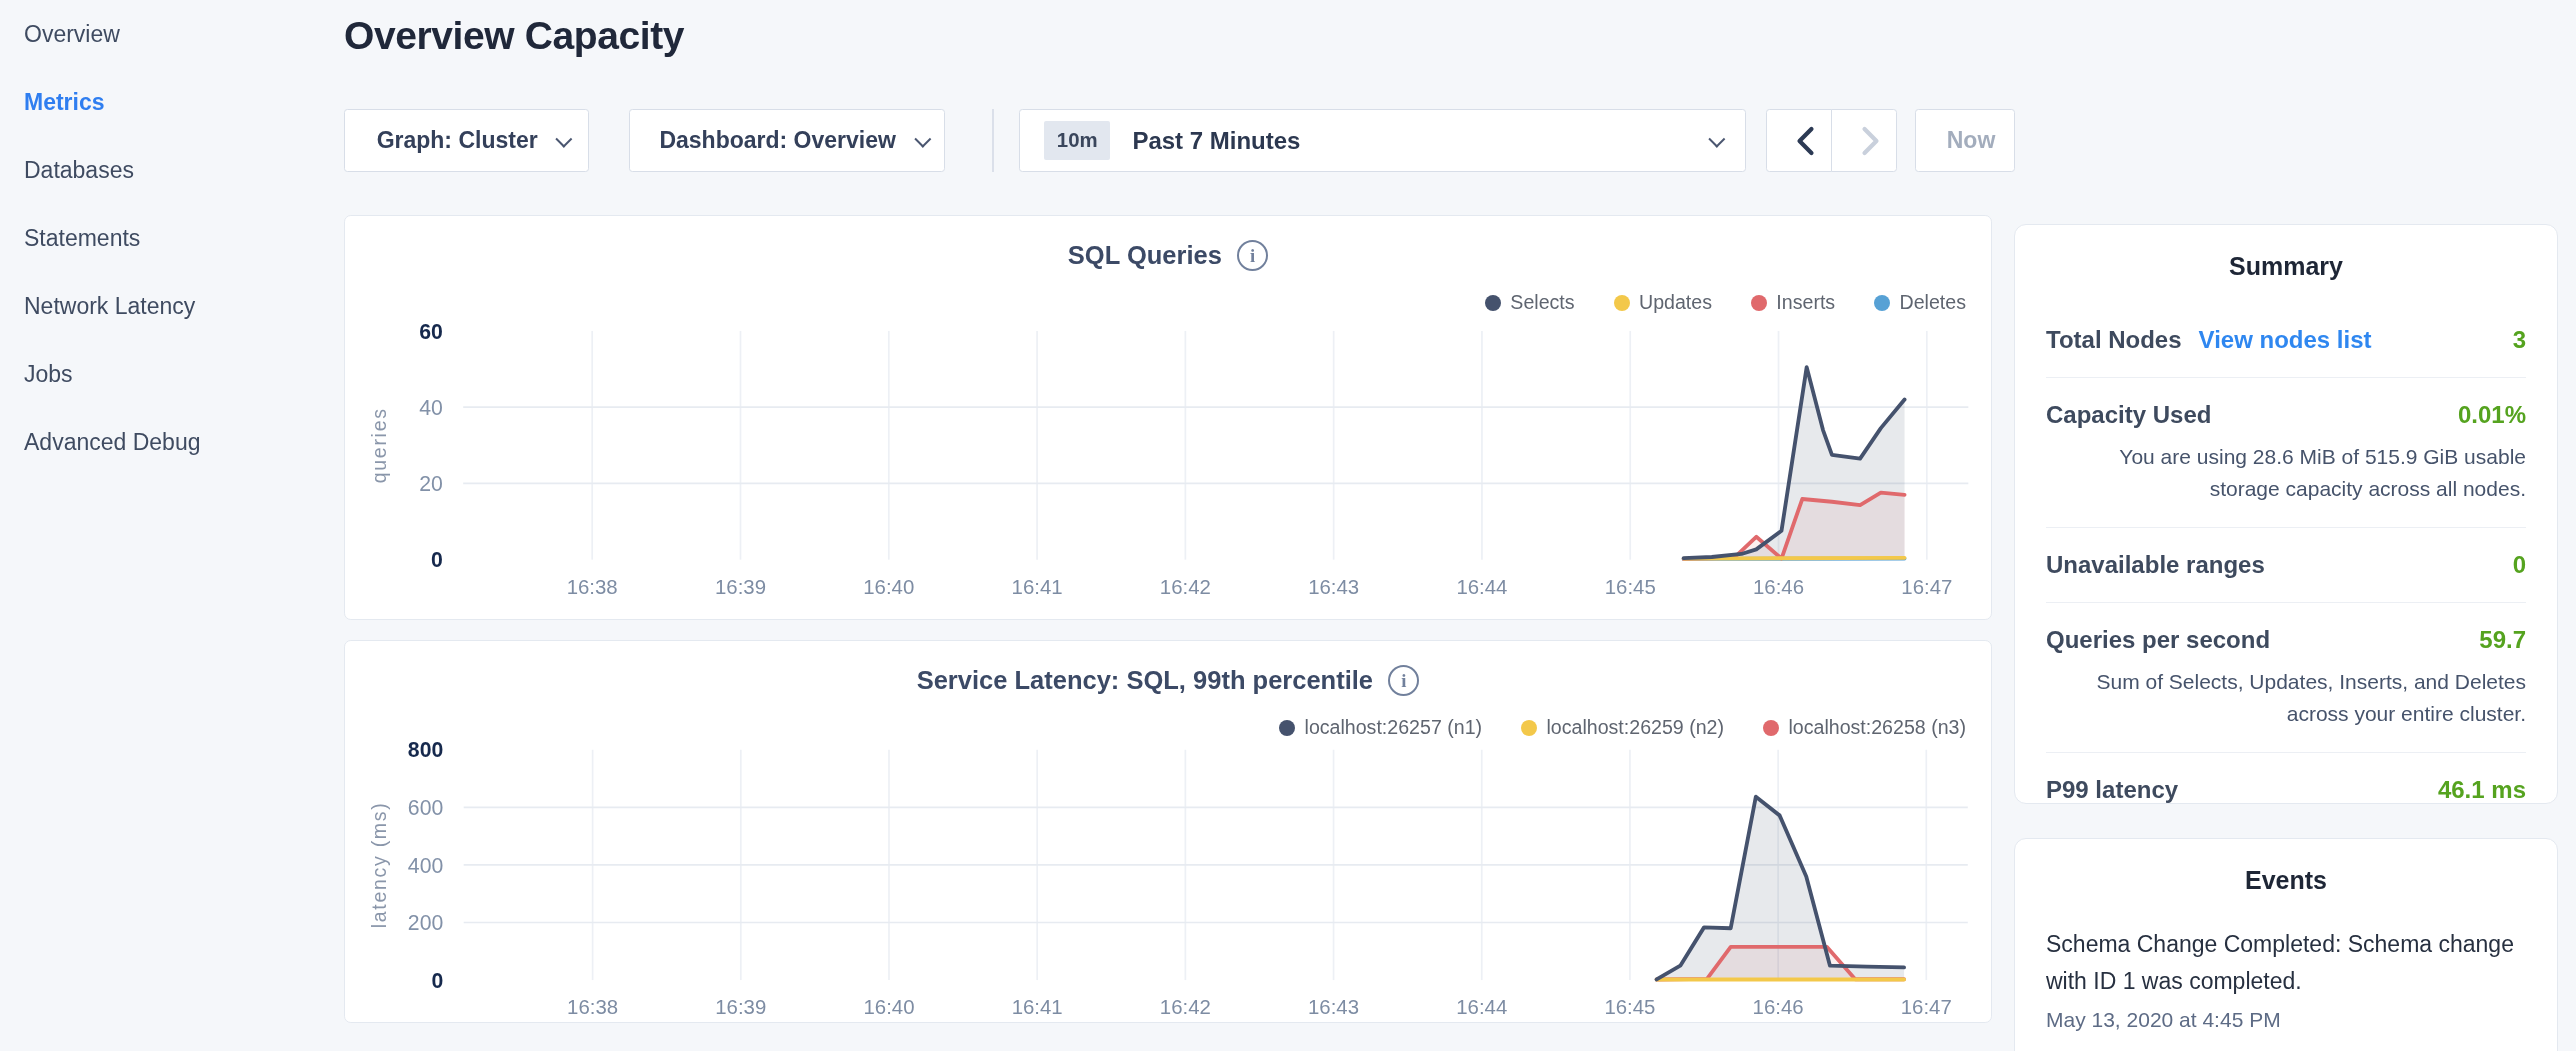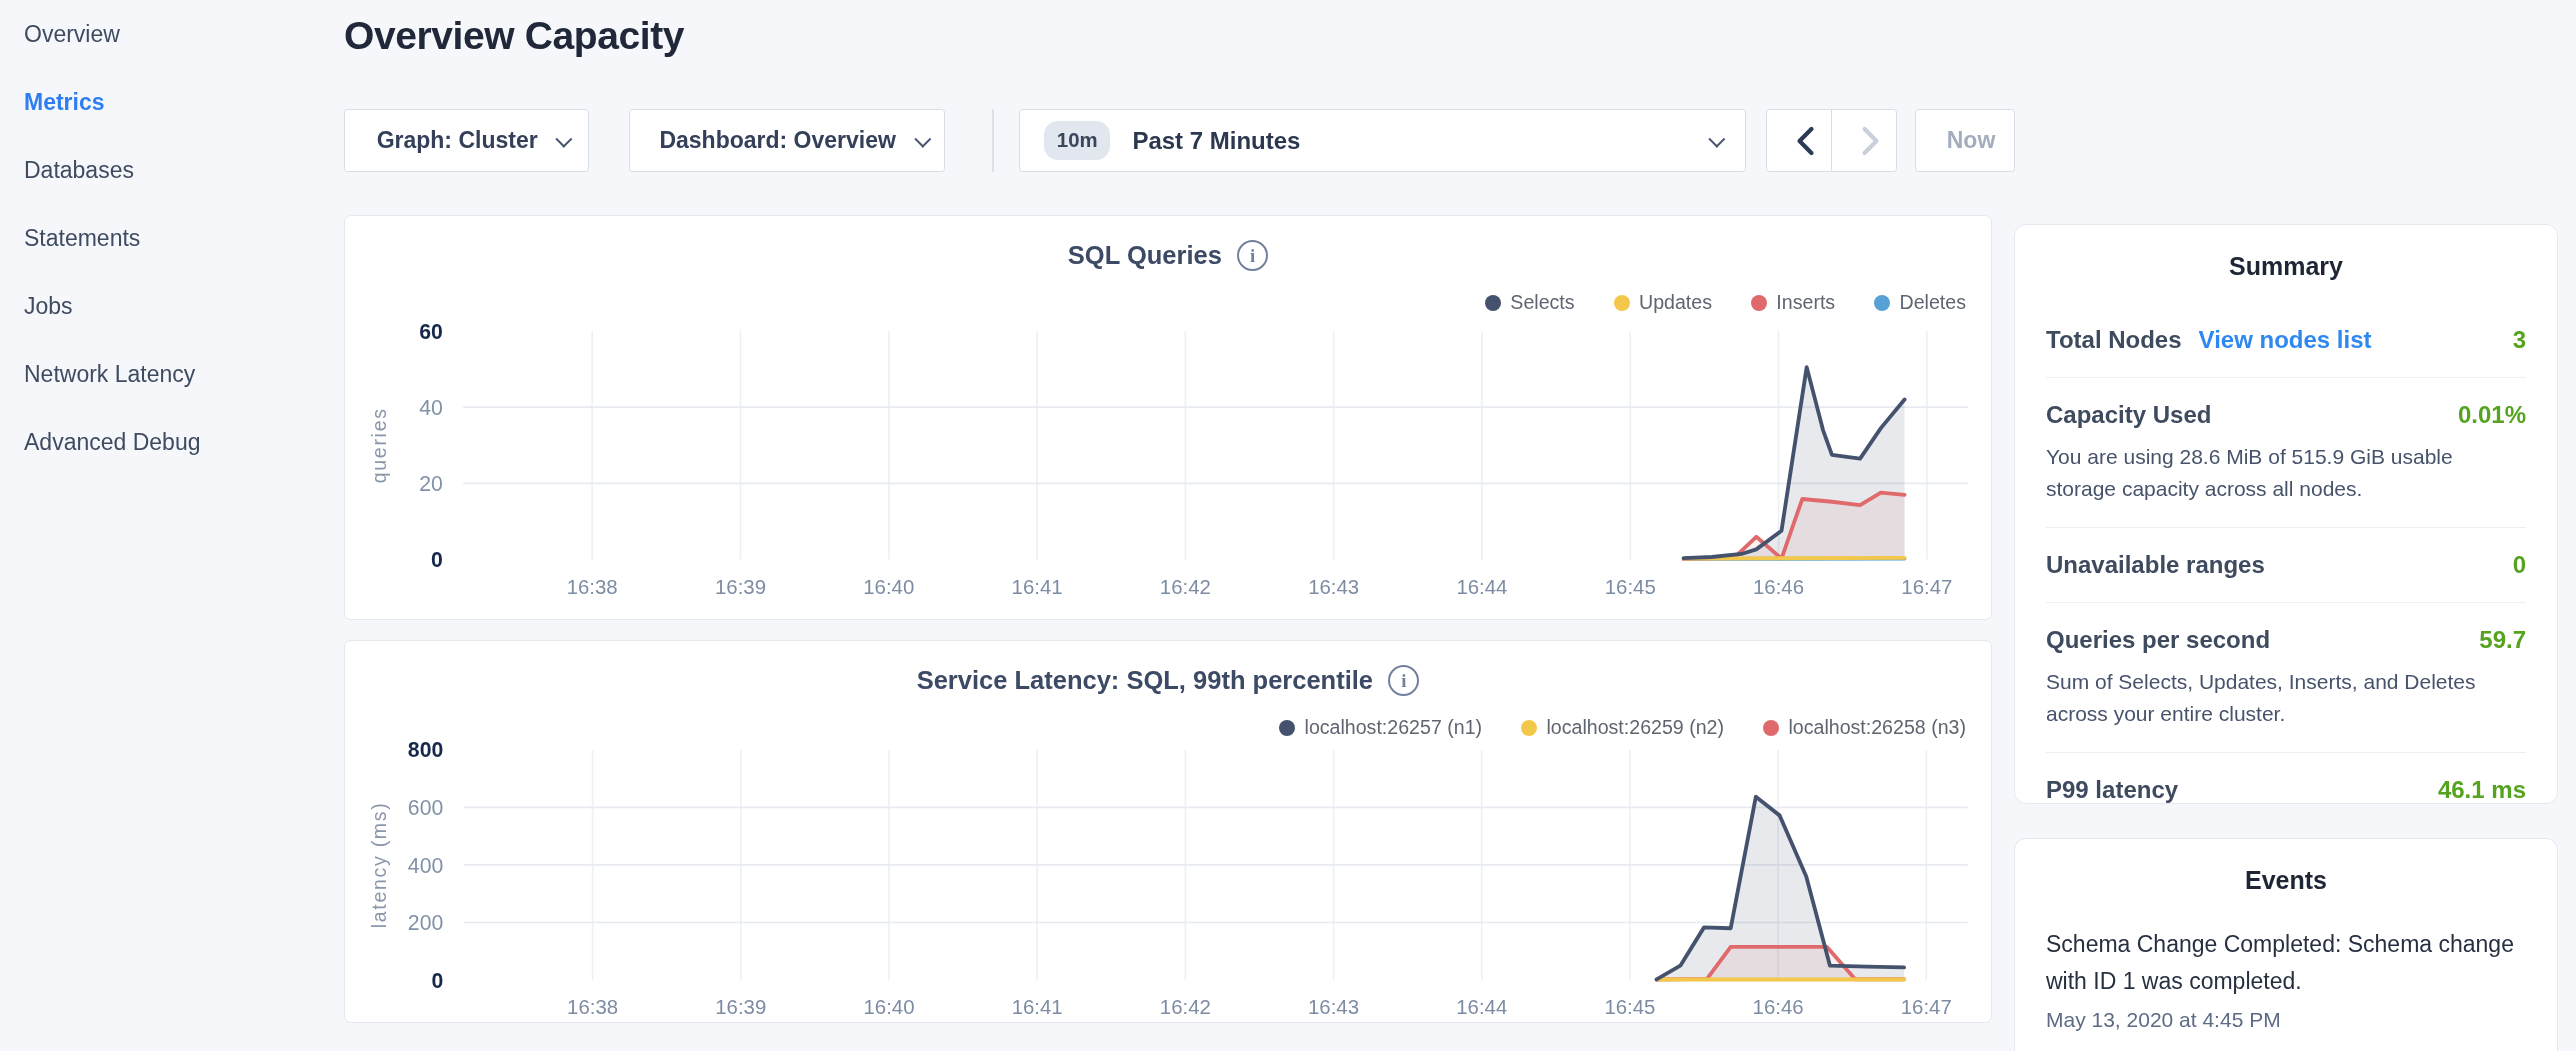--- a/index.html
+++ b/index.html
@@ -33,21 +33,21 @@
   }
   .dd-graph { left:344px; width:245px; gap:18.7px; }
   .dd-dash  { left:629px; width:316px; gap:18.7px; }
   .chev {
     width:12px; height:12px; border-right:2.6px solid #4a5670; border-bottom:2.6px solid #4a5670;
     transform:rotate(45deg) translateY(-2.6px); display:inline-block;
   }
   .vdiv { position:absolute; left:992px; top:0; width:1.7px; height:63px; background:#dbe0ea; }
   .timepicker { left:1019px; width:727px; justify-content:flex-start; padding:0 24px; }
   .time-badge {
-    background:#e2e7ef; border-radius:14px; padding:7.7px 12.8px;
+    background:#e2e7ef; border-radius:2px; padding:7.7px 12.8px;
     font-size:20.4px; font-weight:700; color:#3a465c;
   }
   .time-label { margin-left:22px; font-size:24px; font-weight:700; color:#2c3850; }
   .timepicker .chev { margin-left:auto; }
   .arrow-btn { width:66px; }
   .arrow-prev { left:1766px; border-radius:3.4px 0 0 3.4px; }
   .arrow-next { left:1831px; border-radius:0 3.4px 3.4px 0; }
   .now-btn { left:1915px; width:100px; color:#a3adbd; }
   
   .chart-card {
@@ -84,36 +84,36 @@
   .side-card h3 {
     text-align:center; padding-top:27px; font-size:25px; font-weight:700; color:#1e2636;
   }
   .summary-rows { margin-top:22px; }
   .s-row { padding:23px 0; }
   .s-row + .s-row { border-top:1.7px solid #eceff4; }
   .s-head { display:flex; align-items:flex-end; }
   .s-label { font-size:24px; font-weight:700; color:#3e4a5e; }
   .s-link { font-size:24px; font-weight:700; color:#2f87f0; margin-left:17px; cursor:pointer; }
   .s-value { margin-left:auto; font-size:24px; font-weight:700; color:#55a31f; white-space:nowrap; }
-  .s-desc { margin-top:12px; font-size:21px; line-height:1.5; color:#46536b; }
+  .s-desc { margin-top:12px; font-size:21px; line-height:1.5; color:#46536b;text-align:right; }
   .event-item { margin-top:31px; }
   .event-msg { font-size:23px; line-height:1.6; color:#273040; }
   .event-time { margin-top:8.5px; font-size:21px; color:#5d6b85; }
 </style>
 </head>
 <body>
 
 <nav class="sidebar">
   <ul id="nav-list">
       <li class="">Overview</li>
       <li class="active">Metrics</li>
       <li class="">Databases</li>
       <li class="">Statements</li>
+      <li class="">Network Latency</li>
       <li class="">Jobs</li>
-      <li class="">Network Latency</li>
       <li class="">Advanced Debug</li>
     </ul>
 </nav>
 
 <h1 class="page-title">Overview Capacity</h1>
 
 <div class="toolbar">
   <button class="btn dd-graph">
     <span>Graph: Cluster</span>
     <span class="chev"></span>

